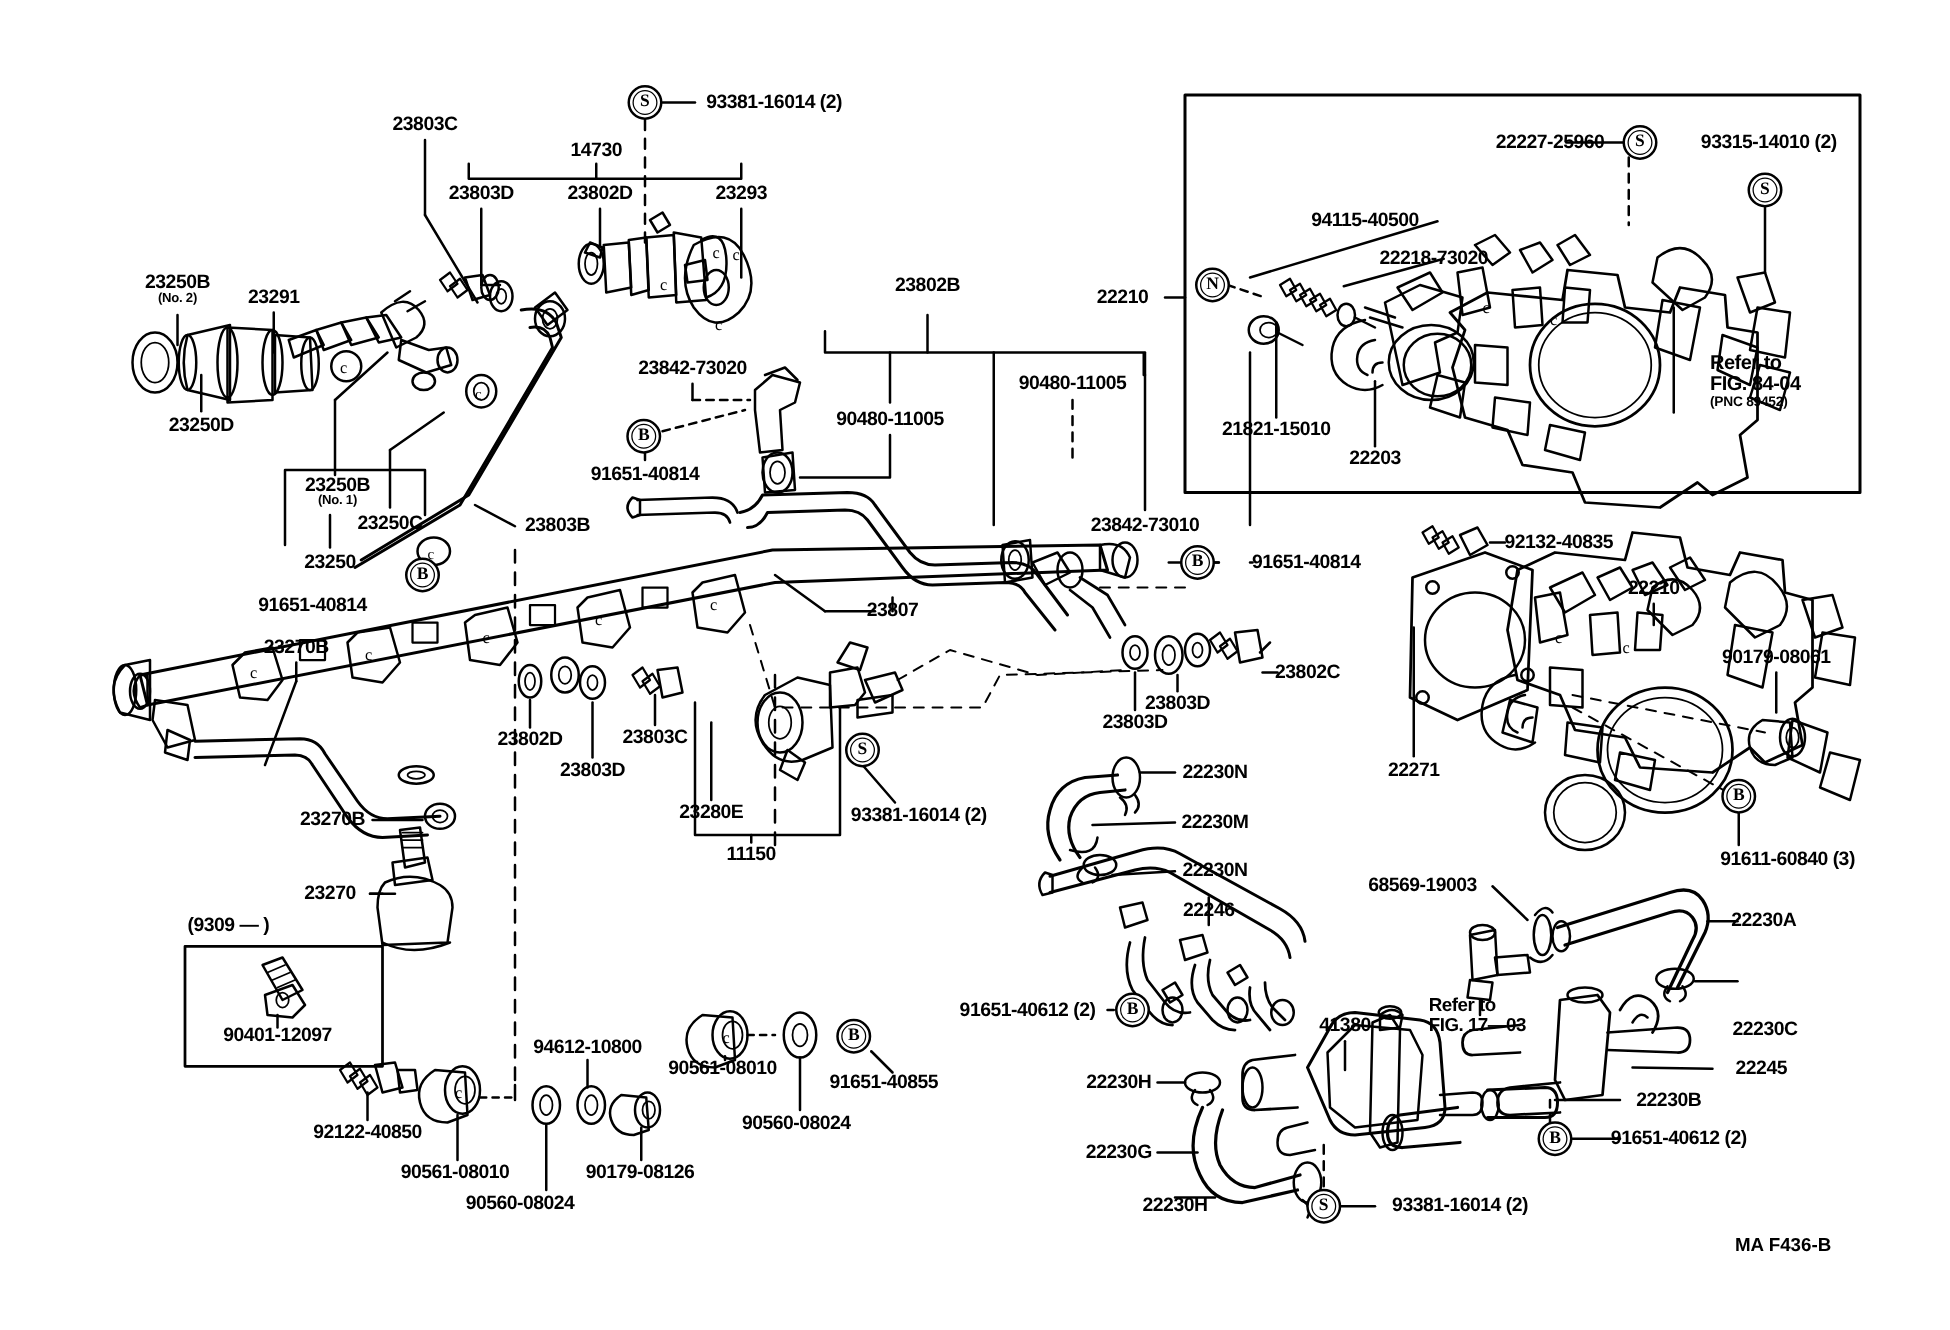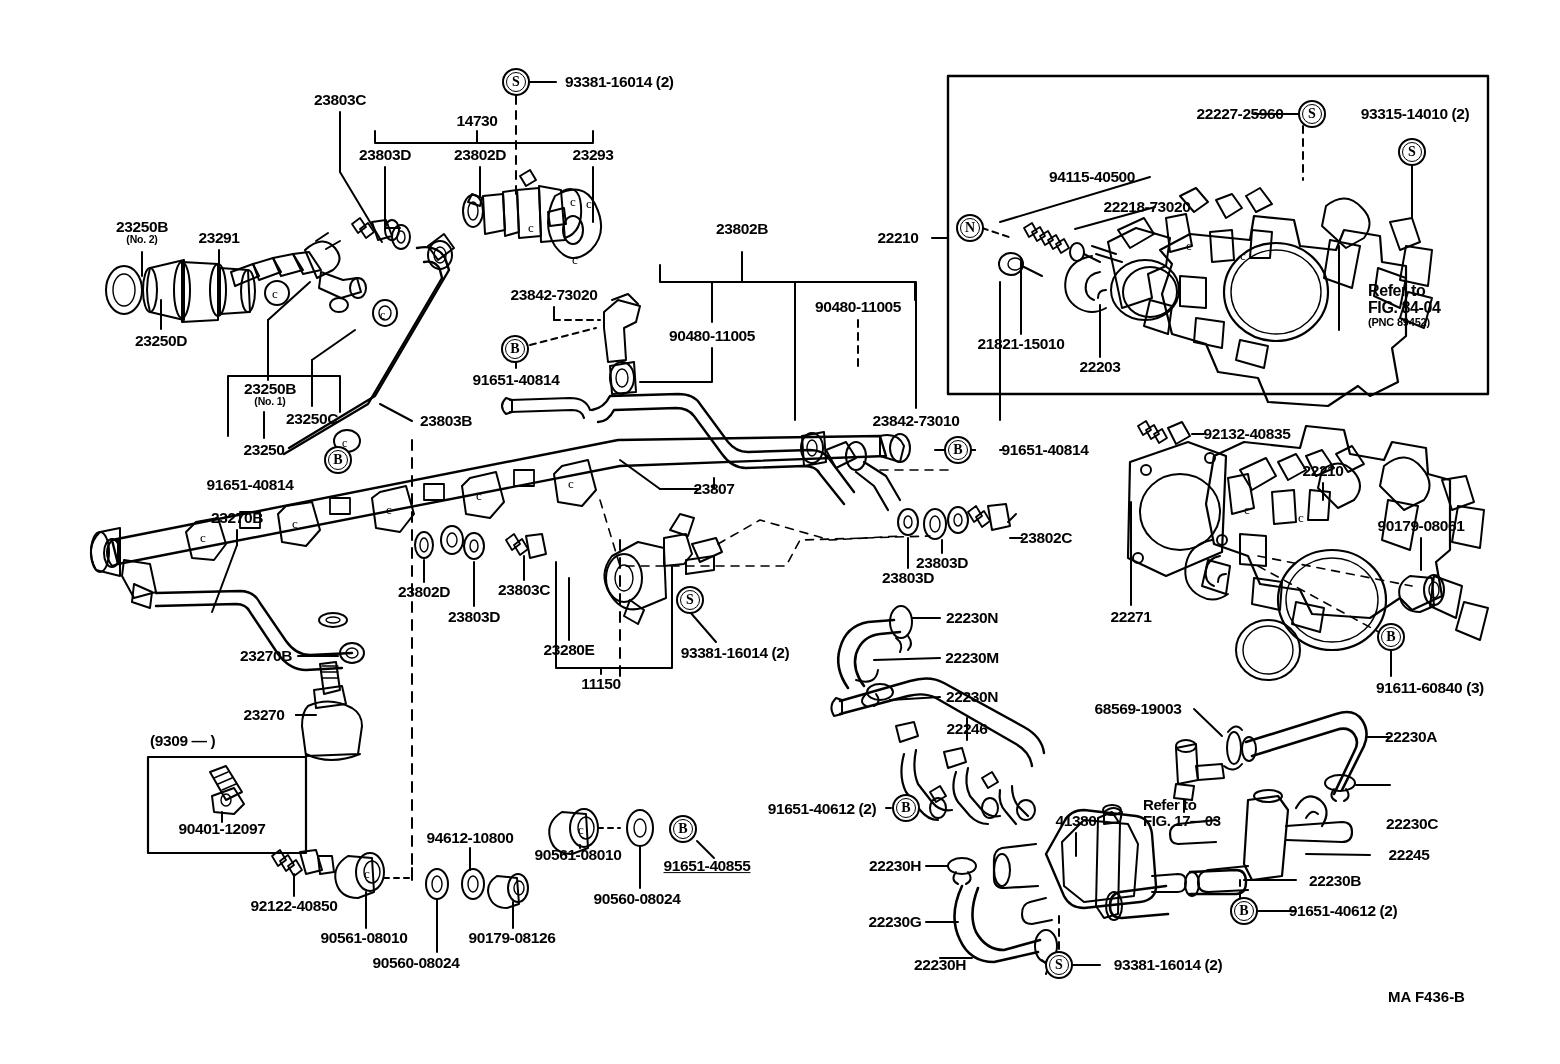--- a/index.html
+++ b/index.html
@@ -534,21 +534,21 @@
       <div class="lbl" style="left: 266px; top: 656px;">23270B</div>
       <div class="lbl" style="left: 264px; top: 715px;">23270</div>
       <div class="lbl" style="left: 222px; top: 829px;">90401-12097</div>
       <div class="lbl" style="left: 294px; top: 906px;">92122-40850</div>
       <div class="lbl" style="left: 364px; top: 938px;">90561-08010</div>
       <div class="lbl" style="left: 416px; top: 963px;">90560-08024</div>
       <div class="lbl" style="left: 512px; top: 938px;">90179-08126</div>
       <div class="lbl" style="left: 470px; top: 838px;">94612-10800</div>
       <div class="lbl" style="left: 578px; top: 855px;">90561-08010</div>
       <div class="lbl" style="left: 637px; top: 899px;">90560-08024</div>
-      <div class="lbl" style="left: 707px; top: 866px; text-decoration: underline;">91651-40855</div>
+      <div class="lbl" style="left: 707px; top: 866px;">91651-40855</div>
       <div class="lbl" style="left: 424px; top: 592px;">23802D</div>
       <div class="lbl" style="left: 474px; top: 617px;">23803D</div>
       <div class="lbl" style="left: 524px; top: 590px;">23803C</div>
       <div class="lbl" style="left: 554px; top: 295px;">23842-73020</div>
       <div class="lbl" style="left: 516px; top: 380px;">91651-40814</div>
       <div class="lbl" style="left: 712px; top: 336px;">90480-11005</div>
       <div class="lbl" style="left: 858px; top: 307px;">90480-11005</div>
       <div class="lbl" style="left: 742px; top: 229px;">23802B</div>
       <div class="lbl" style="left: 714px; top: 489px;">23807</div>
       <div class="lbl" style="left: 916px; top: 421px;">23842-73010</div>

